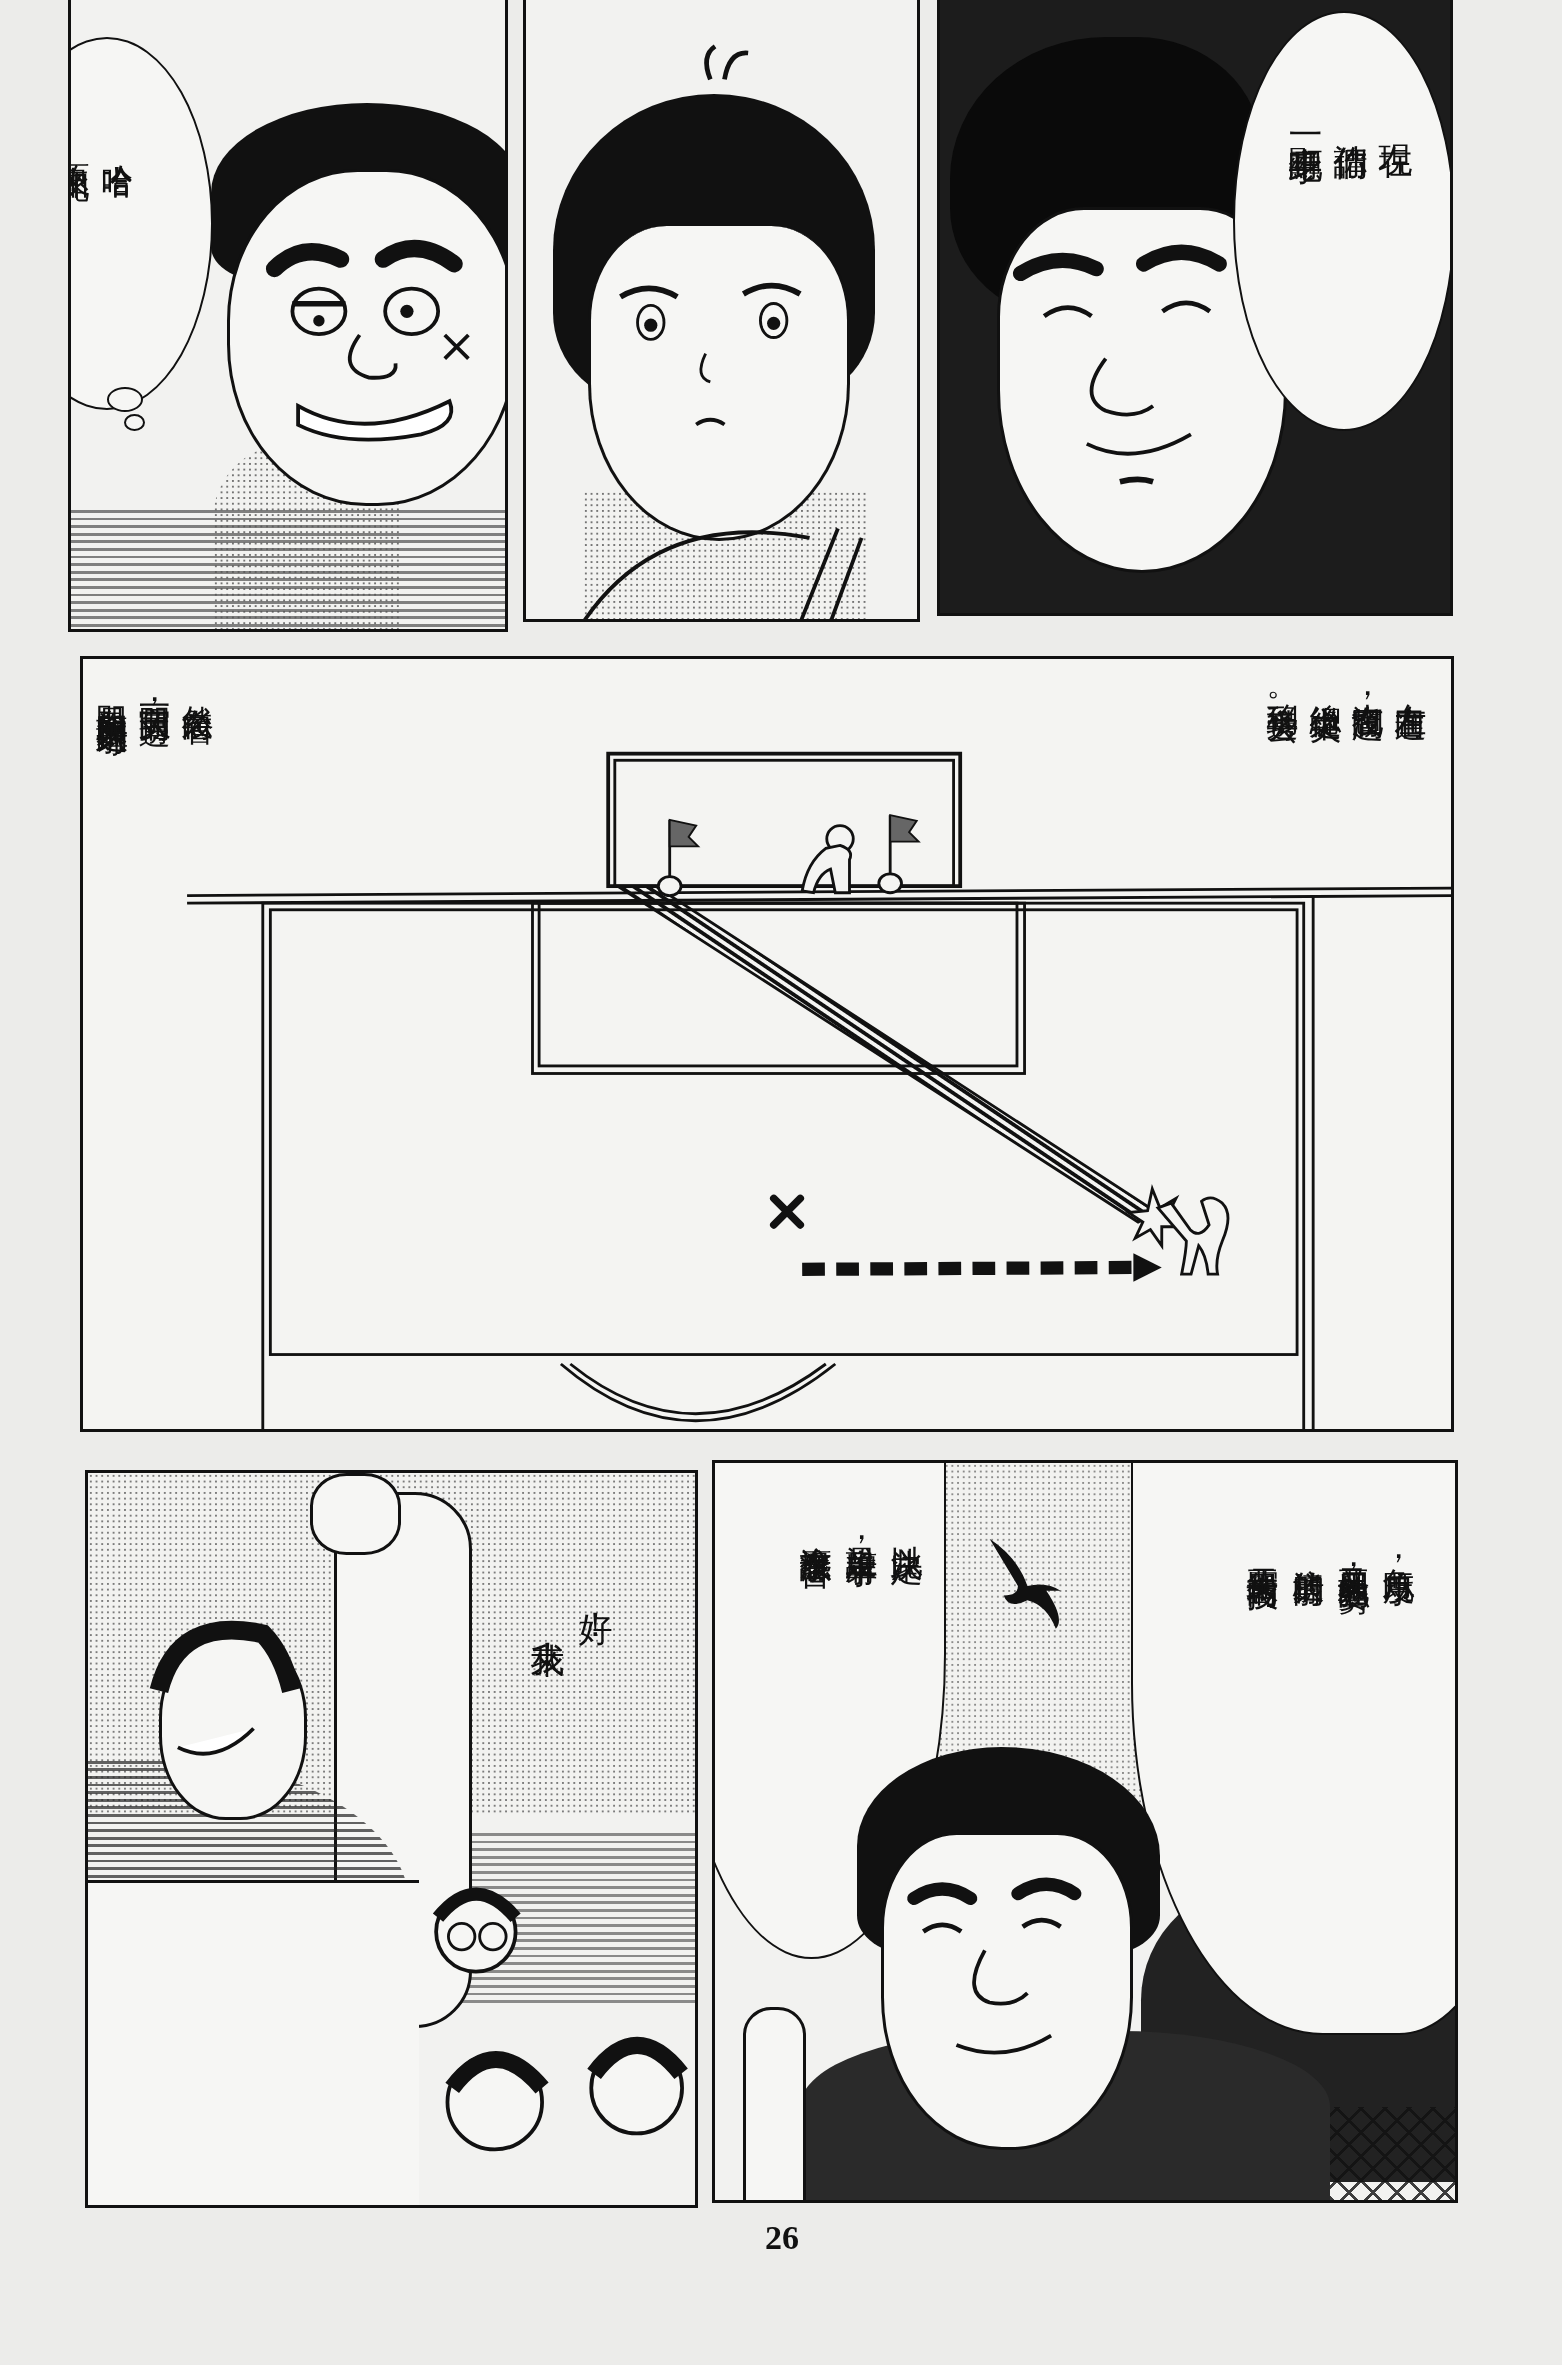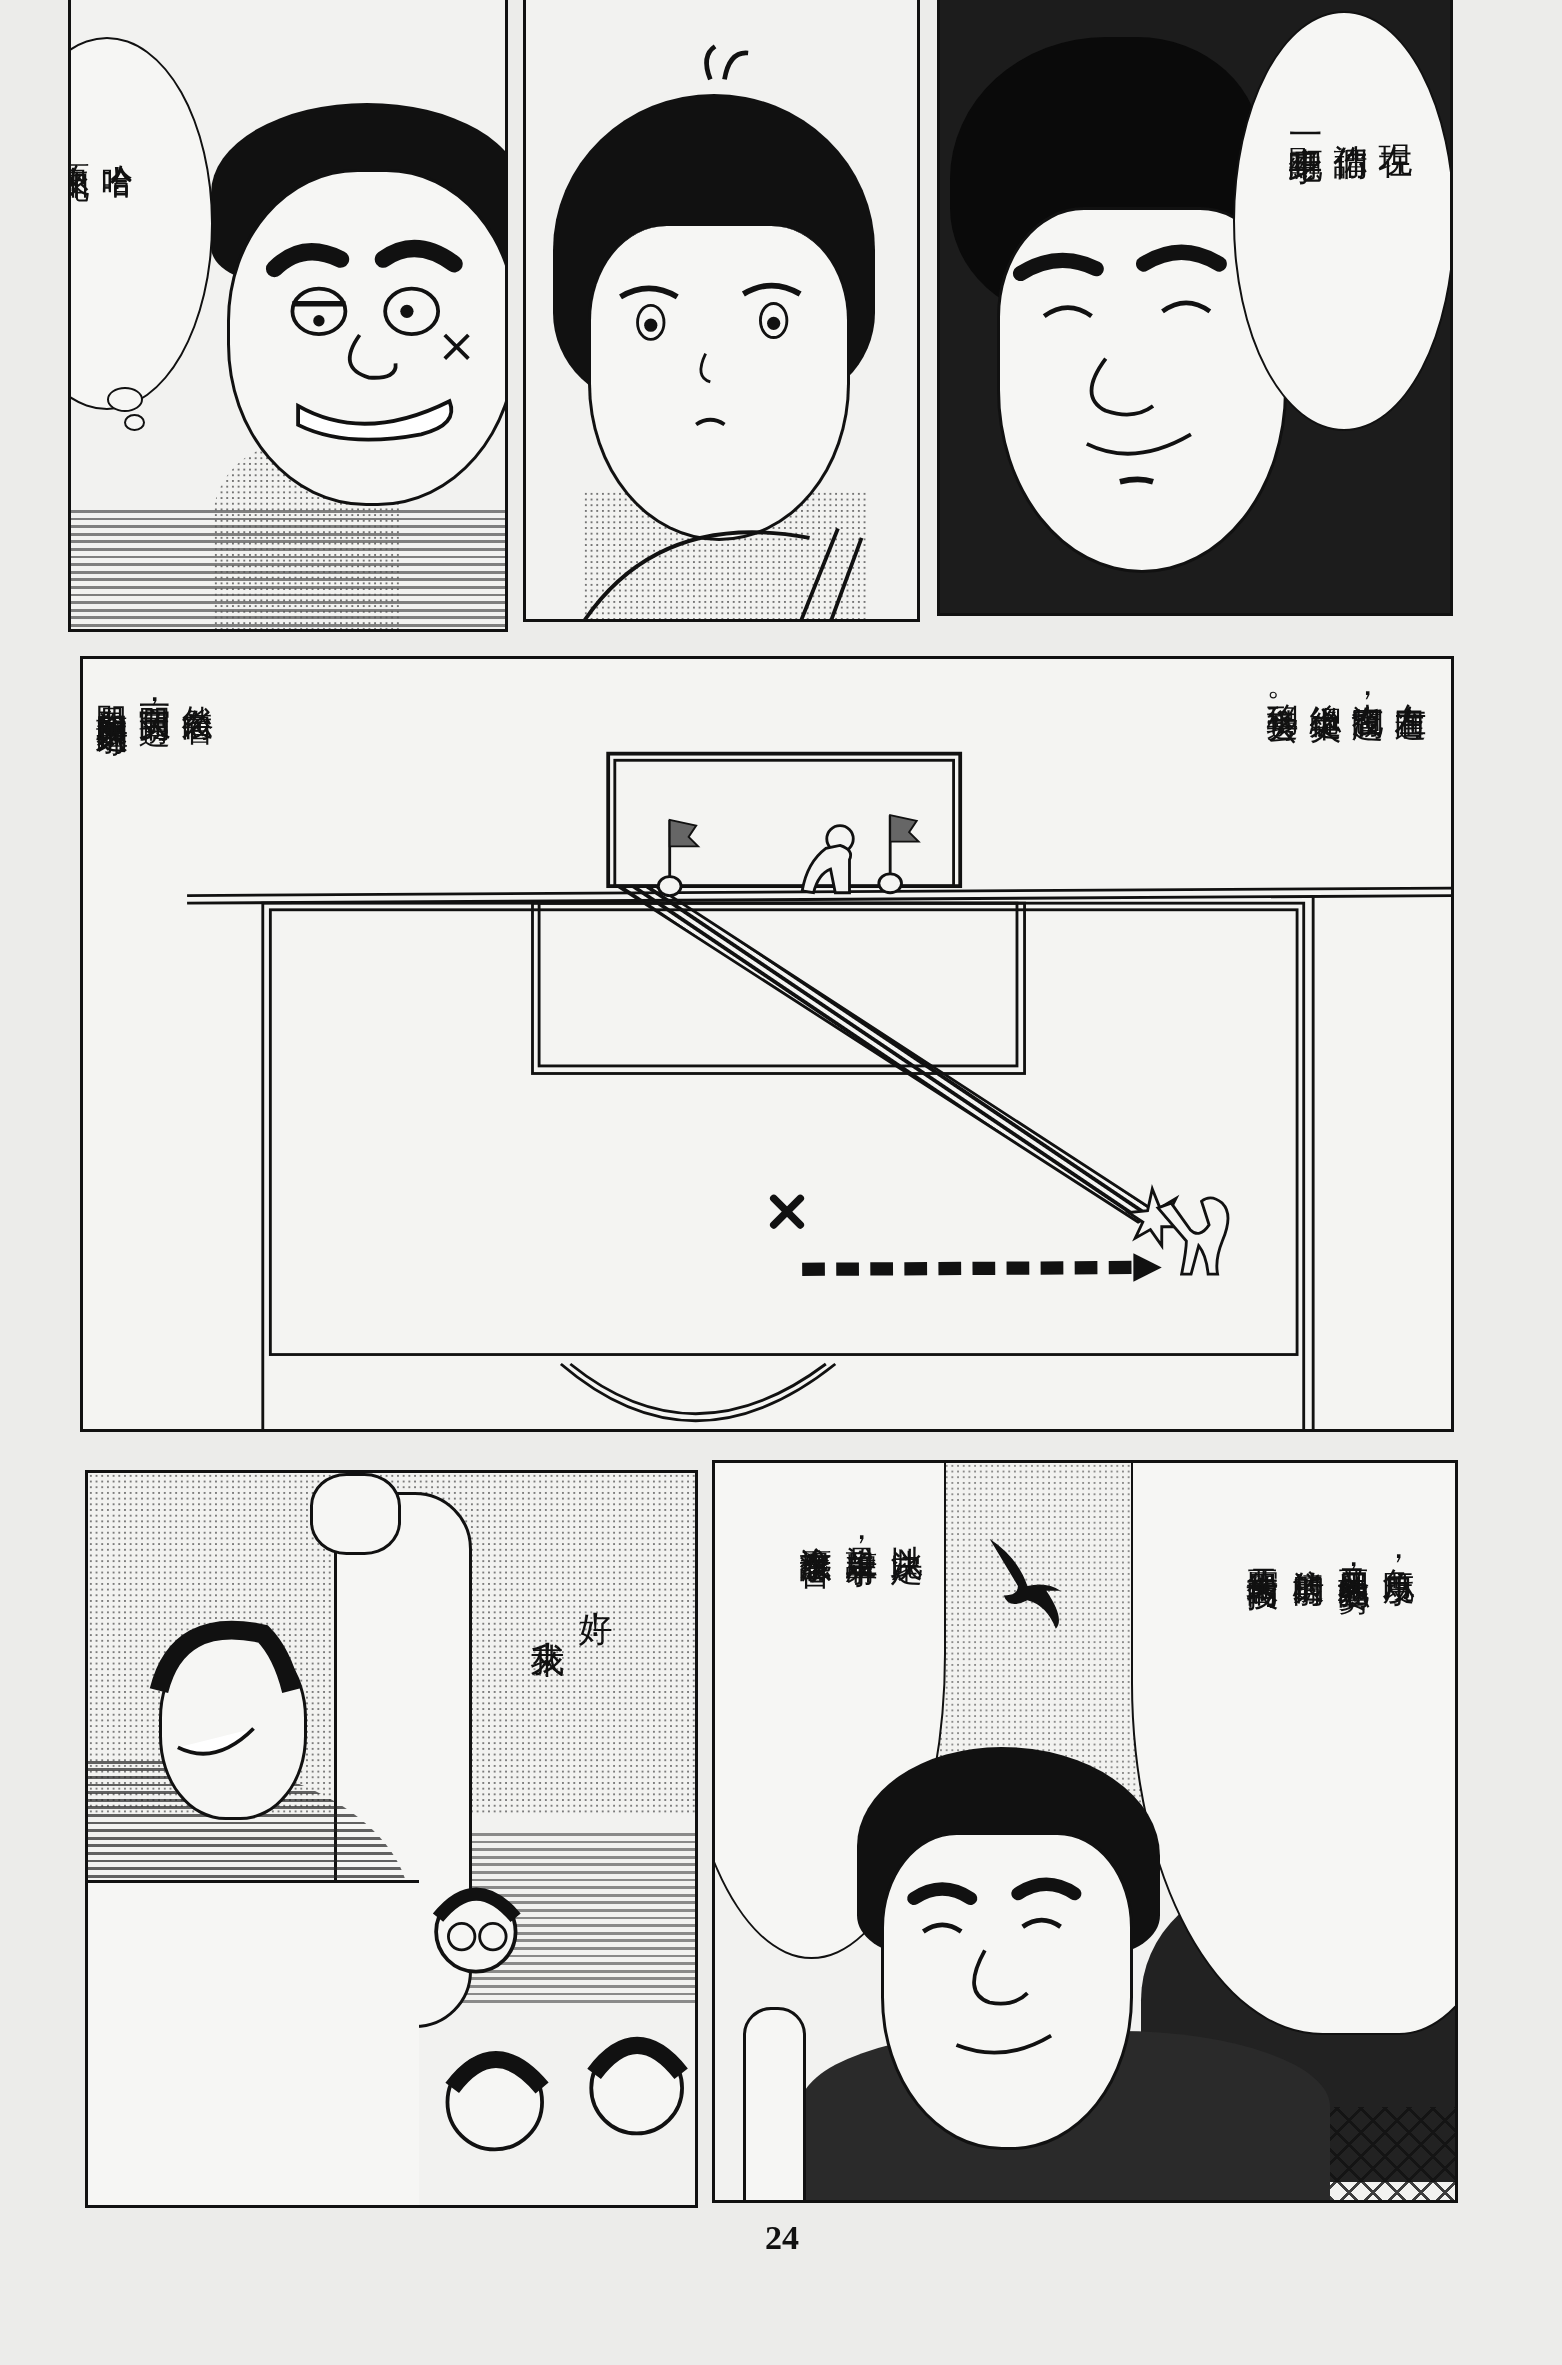--- a/index.html
+++ b/index.html
@@ -214,14 +214,14 @@
   </svg>
   <div class="vtext" style="left:170px; top:57px; font-size:32px;">以此決定</div>
   <div class="vtext" style="left:125px; top:57px; font-size:32px;">誰是皇牌射手，</div>
   <div class="vtext" style="left:79px; top:57px; font-size:32px;">應該沒有怨言了！</div>
   <div class="vtext" style="left:662px; top:80px; font-size:32px;">角度既小，</div>
   <div class="vtext" style="left:617px; top:80px; font-size:32px;">又要用勉強的姿勢，</div>
   <div class="vtext" style="left:572px; top:80px; font-size:32px;">這樣的射門</div>
   <div class="vtext" style="left:526px; top:80px; font-size:32px;">需要很高的技巧！</div>
 </div>
 
-<div class="pagenum" style="left:765px; top:2219px; font-size:34px;">24</div>
+<div class="pagenum" style="left:765px; top:2219px; font-size:34px;">26</div>
 
 
 </body></html>

